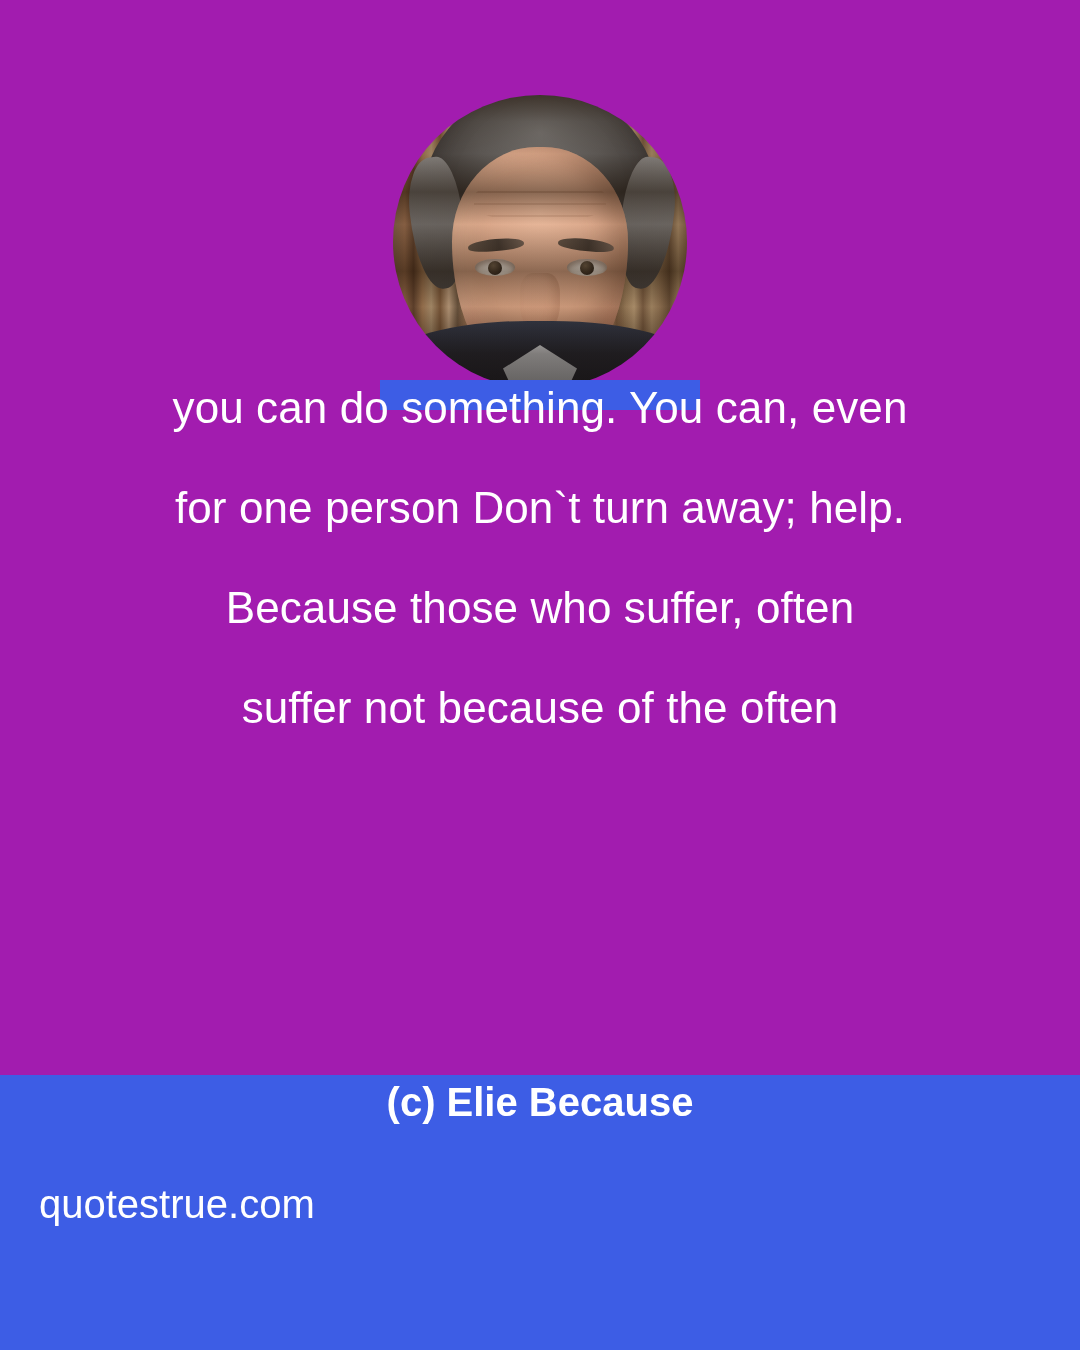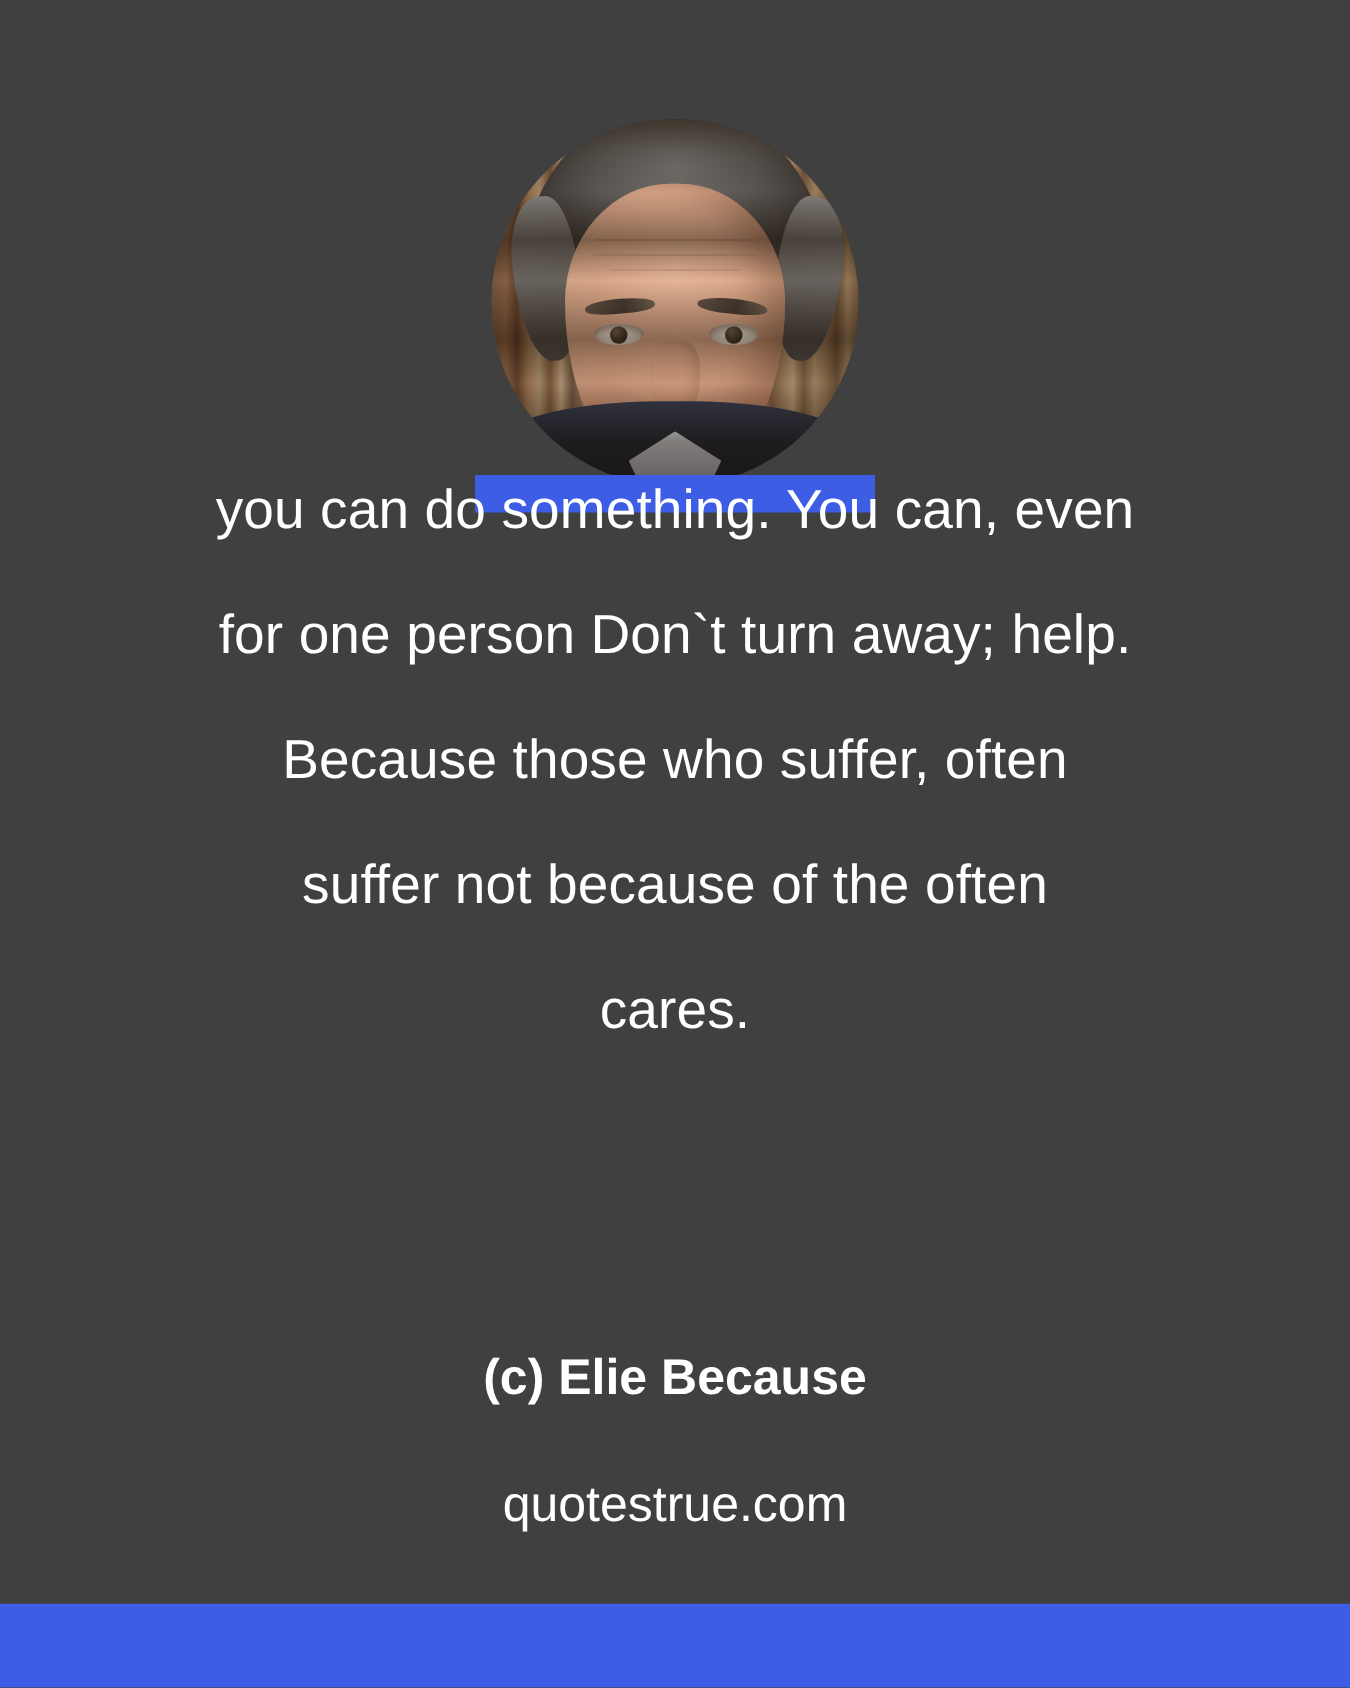--- a/index.html
+++ b/index.html
@@ -10,22 +10,22 @@
     width: 1080px;
     height: 1350px;
     background: #3d5de5;
     font-family: "Liberation Sans", "DejaVu Sans", sans-serif;
     overflow: hidden;
   }
 
   .quote-card {
     position: relative;
     width: 1080px;
-    height: 1283px;
-    background: #404040;
+    height: 1075px;
+    background: #a21caf;
     box-sizing: border-box;
   }
 
   
   .avatar-wrap {
     position: absolute;
     left: 50%;
     top: 95px;
     transform: translateX(-50%);
     width: 294px;
@@ -259,25 +259,25 @@
     font-size: 40px;
     font-weight: 700;
     line-height: 52px;
   }
 
   
   .site {
     position: absolute;
     left: 0; right: 0;
     top: 1178px;
-    text-align: center;
     color: #ffffff;
     font-size: 40px;
     font-weight: 400;
     line-height: 52px;
+    padding-left: 39px;
   }
 </style>
 </head>
 <body>
 
 <div class="quote-card">
 
   <div class="avatar-wrap">
     <div class="avatar-photo">
       <div class="hair"></div>
@@ -306,20 +306,19 @@
       <div class="collar"></div>
     </div>
   </div>
   <div class="avatar-clip"></div>
 
   <div class="quote-block">
     <div class="quote-line">you can do something. You can, even</div>
     <div class="quote-line">for one person Don`t turn away; help.</div>
     <div class="quote-line">Because those who suffer, often</div>
     <div class="quote-line">suffer not because of the often</div>
-    <div class="quote-line">cares.</div>
   </div>
 
   <div class="attribution">(c) Elie Because</div>
 
   <div class="site">quotestrue.com</div>
 
 </div>
 
 </body></html>

